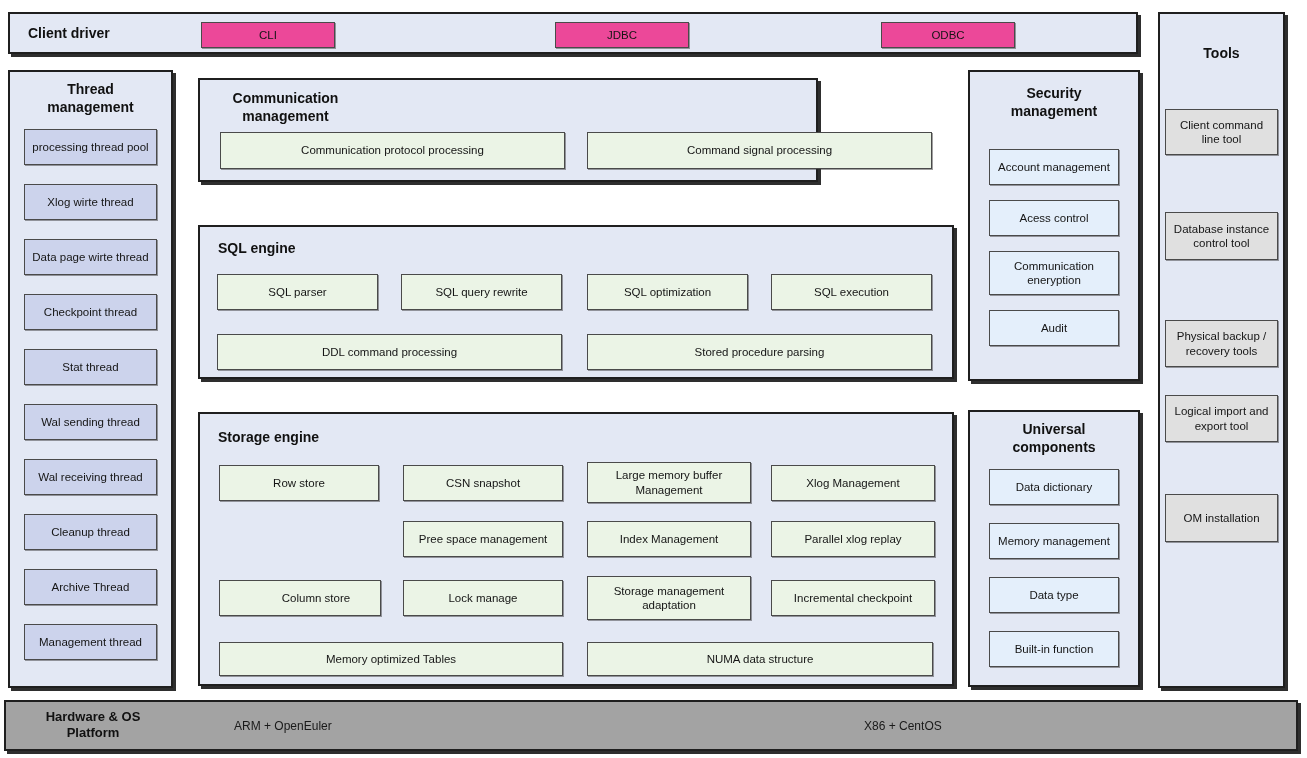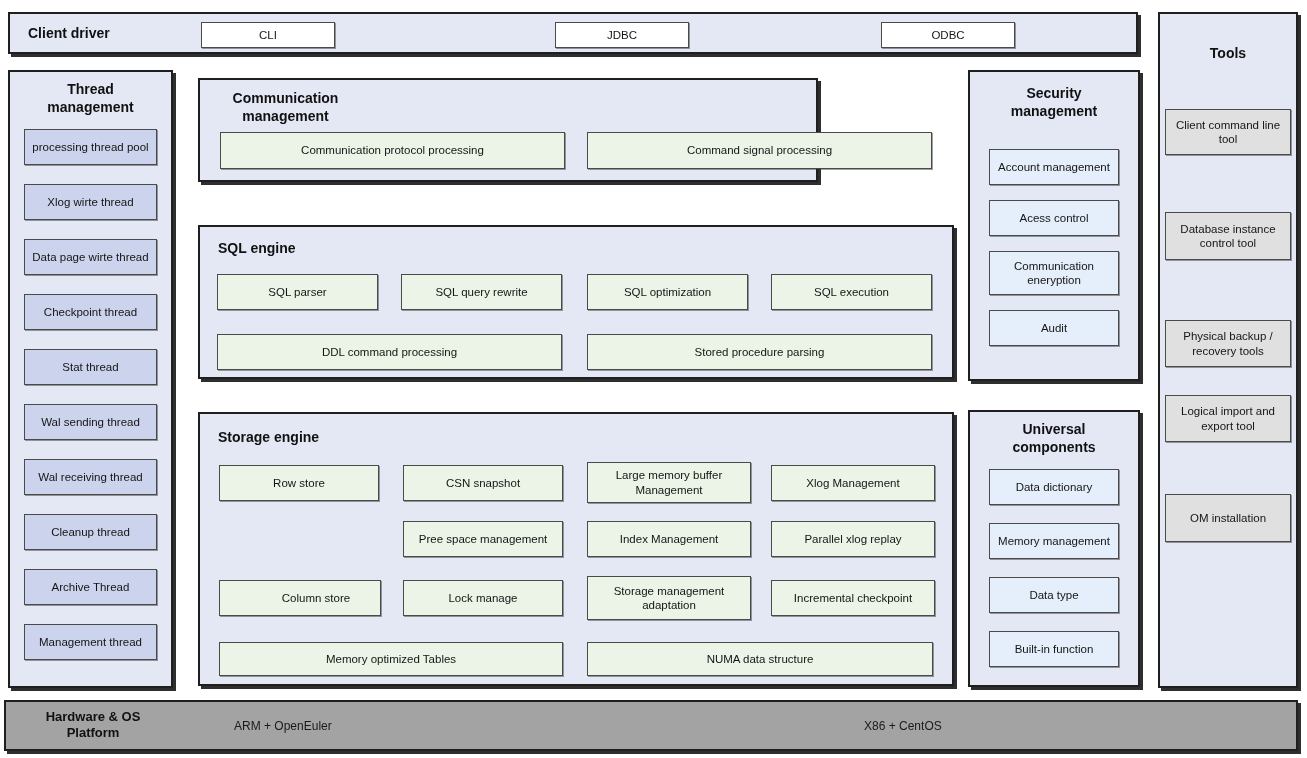--- a/index.html
+++ b/index.html
@@ -17,21 +17,21 @@
     font-weight:bold; font-size:14px; color:#111; line-height:1.3;
   }
   .title-center { text-align:center; margin:8px auto 0; }
   .box {
     display:flex; align-items:center; justify-content:center;
     text-align:center; font-size:11.5px; line-height:1.25; color:#151515;
     border:1px solid #4a4a4a; box-shadow:1px 1px 0 rgba(45,45,45,.45);
     padding:2px 4px;
   }
   .abs { position:absolute; }
-  .blue       { background:#ffffff; }
+  .blue       { background:#ec4899; }
   .green      { background:#ebf4e6; }
   .periwinkle { background:#ccd3ec; }
   .lightblue  { background:#e4effb; }
   .gray       { background:#e0e0e0; }
 
   
   .topbar-title { position:absolute; left:18px; top:50%; transform:translateY(-50%); }
 
   
   .vlist { position:absolute; left:14px; right:14px; display:flex; flex-direction:column; }
@@ -126,21 +126,21 @@
   <section class="panel" style="left:968px; top:410px; width:172px; height:277px;">
     <div class="panel-title title-center" style="width:110px;">Universal components</div>
     <div class="vlist universal-list">
       <div class="box lightblue">Data dictionary</div>
       <div class="box lightblue">Memory management</div>
       <div class="box lightblue">Data type</div>
       <div class="box lightblue">Built-in function</div>
     </div>
   </section>
 
-  <section class="panel" style="left:1158px; top:12px; width:140px; height:676px;">
+  <section class="panel" style="left:1158px; top:12px; width:127px; height:676px;">
     <div class="panel-title title-center" style="margin-top:30px;">Tools</div>
     <div class="box gray abs" style="left:5px; right:5px; top:95px;  height:46px;">Client command line tool</div>
     <div class="box gray abs" style="left:5px; right:5px; top:198px; height:48px;text-align:center;">Database instance control tool</div>
     <div class="box gray abs" style="left:5px; right:5px; top:306px; height:47px;">Physical backup / recovery tools</div>
     <div class="box gray abs" style="left:5px; right:5px; top:381px; height:47px;">Logical import and export tool</div>
     <div class="box gray abs" style="left:5px; right:5px; top:480px; height:48px;">OM installation</div>
   </section>
 
   <section class="panel" style="left:4px; top:700px; width:1294px; height:51px; background:#a3a3a3;">
     <div class="panel-title platform-title">Hardware &amp; OS Platform</div>

